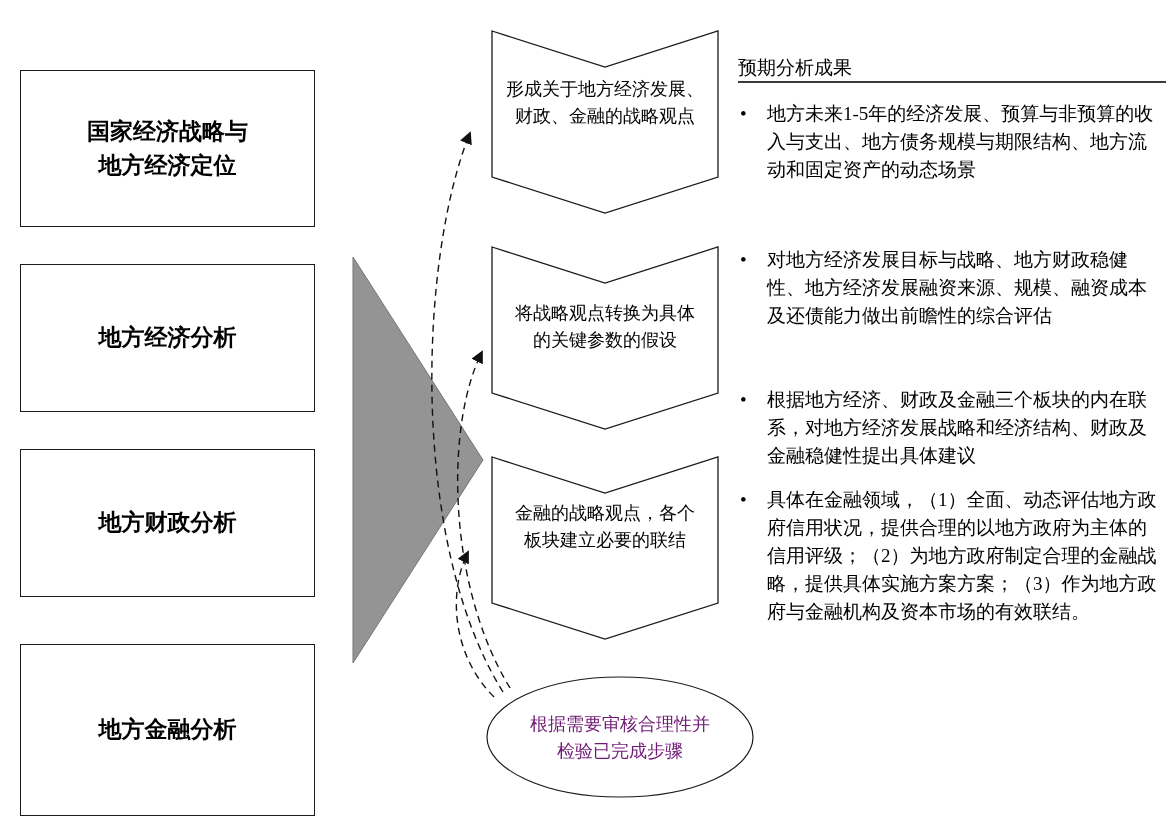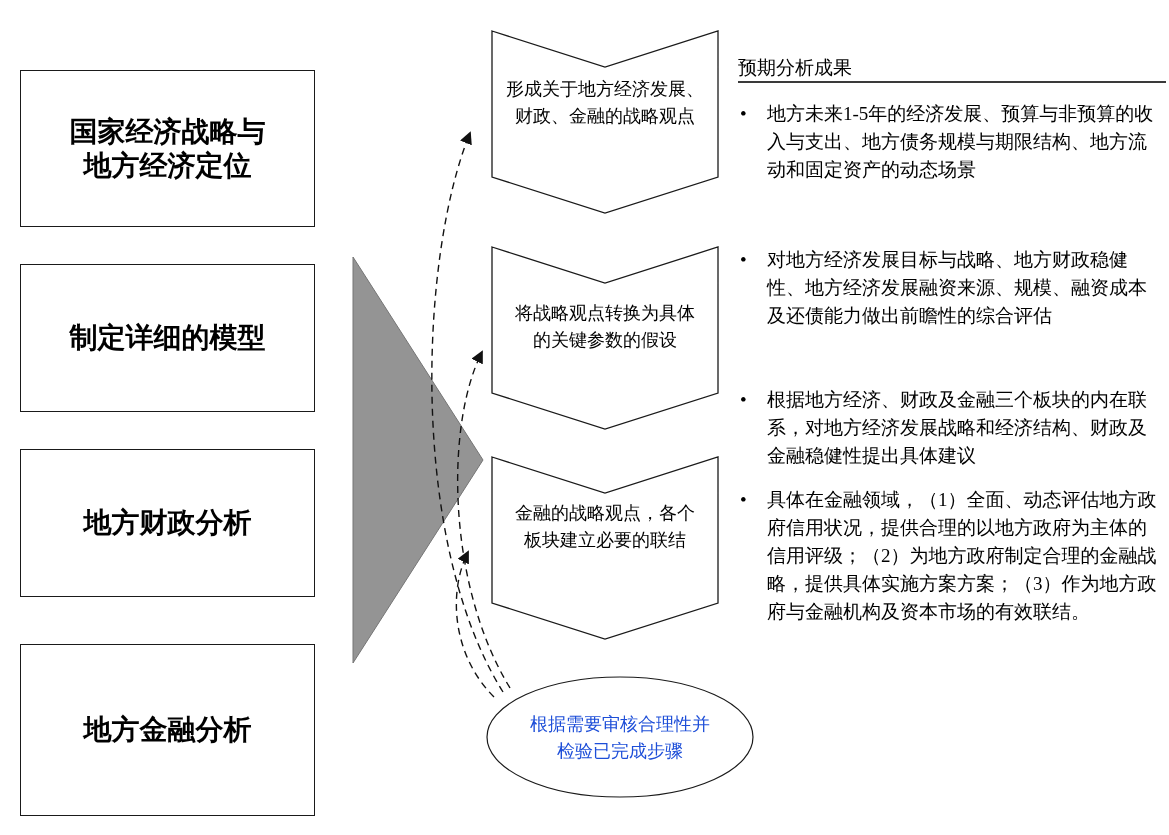--- a/index.html
+++ b/index.html
@@ -6,29 +6,29 @@
   #canvas{
     position:relative;width:1169px;height:835px;background:#fff;overflow:hidden;
     font-family:"Liberation Serif","DejaVu Serif",serif;color:#000;
   }
   #shapes{position:absolute;left:0;top:0;}
   .chev{fill:#ffffff;stroke-width:1.3;}
   .dashed{fill:none;stroke:#111;stroke-width:1.4;stroke-dasharray:7 5;}
   .lbox{
     position:absolute;left:20px;width:293px;border:1px solid #1a1a1a;background:#fff;
     display:flex;align-items:center;justify-content:center;text-align:center;
-    font-weight:bold;font-size:28px;line-height:34px;white-space:pre-line;
+    font-weight:bold;font-size:23px;line-height:34px;white-space:pre-line;
   }
   .step-label{
     position:absolute;left:497px;width:216px;text-align:center;
     font-size:18px;line-height:27px;white-space:pre-line;
   }
   .review-label{
     position:absolute;left:500px;top:711px;width:240px;text-align:center;
-    font-size:18px;line-height:27px;white-space:pre-line;color:#1d4ed8;
+    font-size:18px;line-height:27px;white-space:pre-line;color:#701a75;
   }
   .results-title{
     position:absolute;left:738px;top:55px;width:428px;font-size:19px;
     border-bottom:2px solid #3a3a3a;
   }
   .bullet-item{
     position:absolute;left:740px;width:424px;display:flex;
     font-size:19px;line-height:28px;
   }
   .dot{width:27px;flex:0 0 27px;}
@@ -54,21 +54,21 @@
 
     <ellipse cx="620" cy="737" rx="133" ry="60" fill="#ffffff" stroke-width="1.2" stroke="#1a1a1a"></ellipse>
 
     <path class="dashed" d="M 503 692 C 408 540 420 255 470 133" marker-end="url(#arrowhead)"></path>
     <path class="dashed" d="M 510 688 C 447 585 445 425 482 352" marker-end="url(#arrowhead)"></path>
     <path class="dashed" d="M 494 697 C 452 655 448 592 468 552" marker-end="url(#arrowhead)"></path>
   </svg>
 
   <div class="lbox" style="top:70px;height:155px;">国家经济战略与
 地方经济定位</div>
-  <div class="lbox" style="top:264px;height:146px;">制定详细的模型</div>
+  <div class="lbox" style="top:264px;height:146px;">地方经济分析</div>
   <div class="lbox" style="top:449px;height:146px;">地方财政分析</div>
   <div class="lbox" style="top:644px;height:170px;">地方金融分析</div>
 
   <div class="step-label" style="top:300px;">将战略观点转换为具体
 的关键参数的假设</div>
   <div class="step-label" style="top:76px;">形成关于地方经济发展、
 财政、金融的战略观点</div>
   <div class="step-label" style="top:500px;">金融的战略观点，各个
 板块建立必要的联结</div>
 

